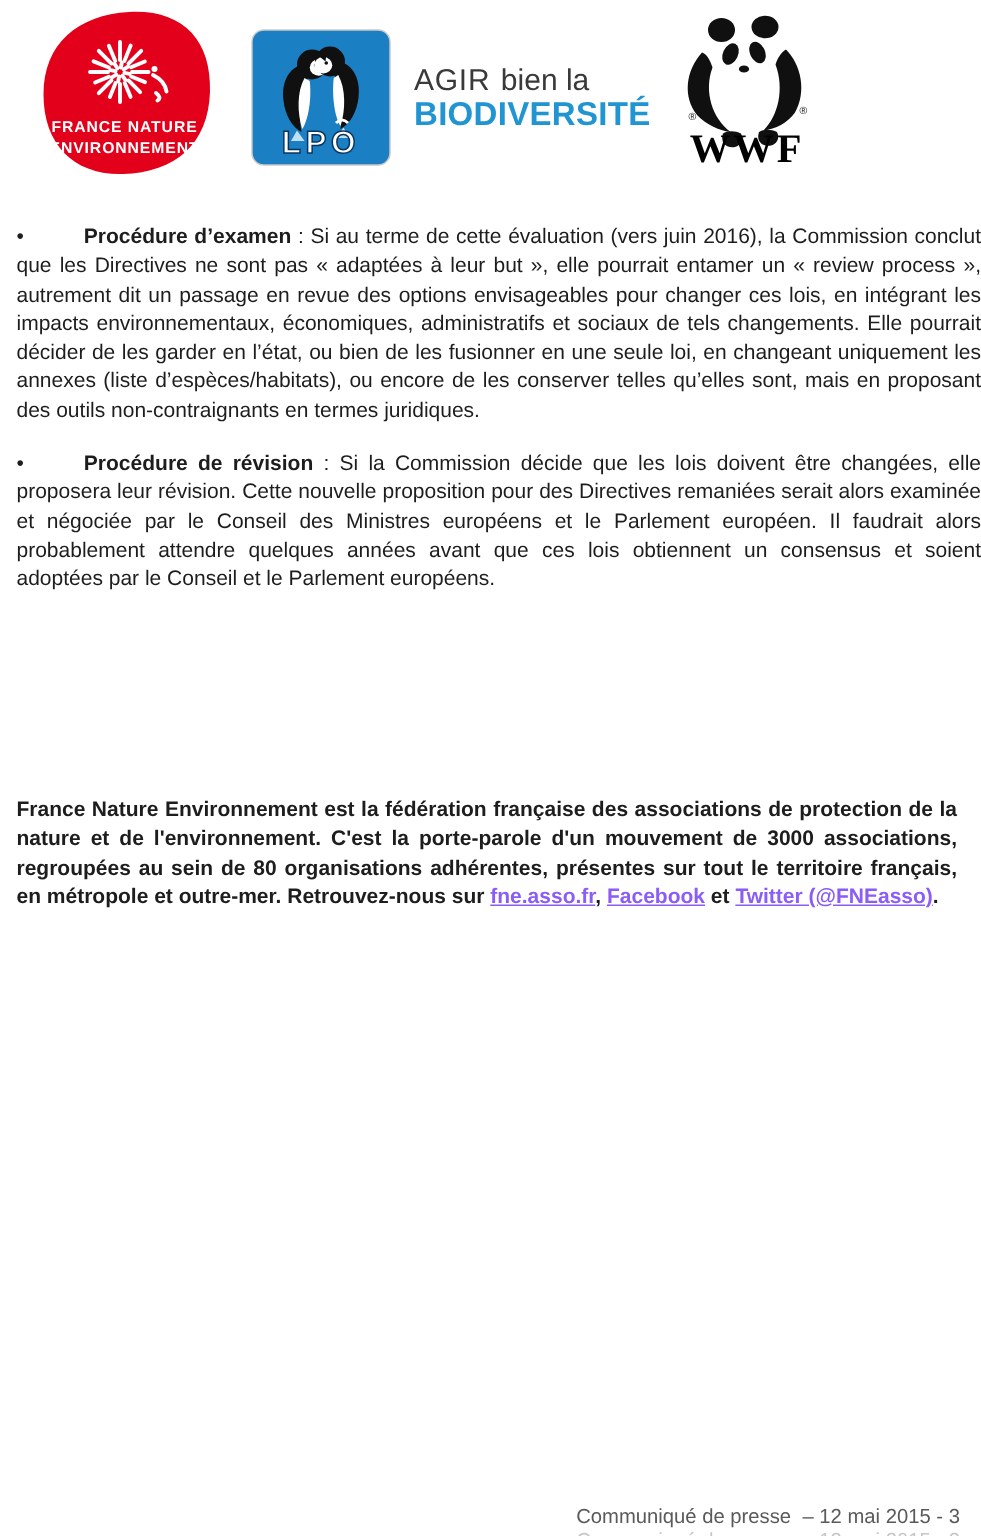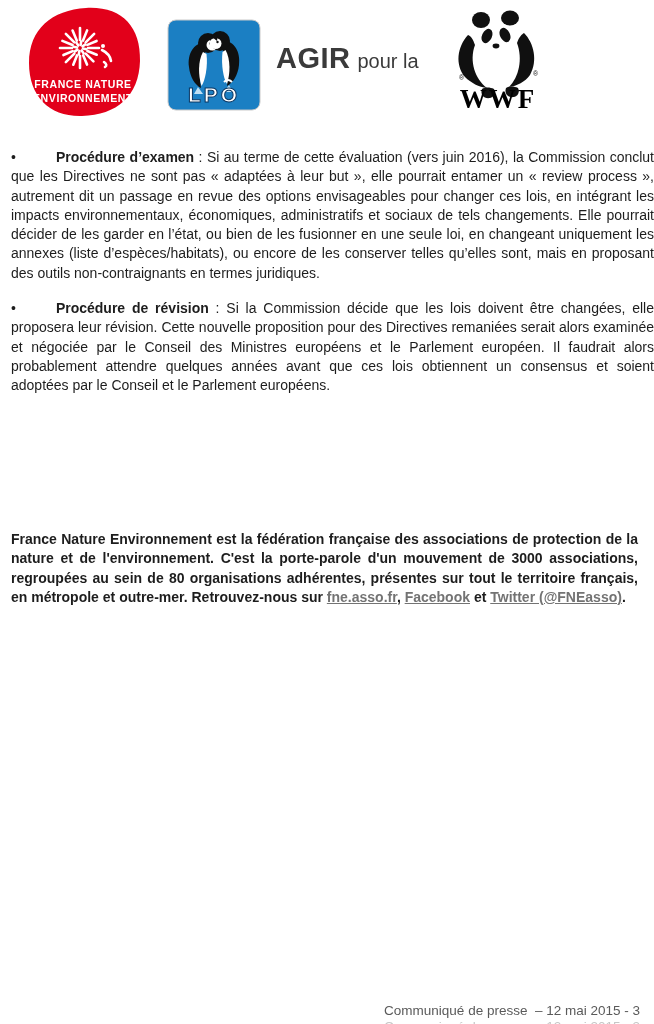--- a/index.html
+++ b/index.html
@@ -9,38 +9,38 @@
   }
 
   
   .logo { position:absolute; }
   #fne-logo  { left:24px;  top:6px; }
   #lpo-logo  { left:167px; top:19px; }
   #agir-logo { left:276px; top:44px; line-height:1; white-space:nowrap; }
   #wwf-logo  { left:453px; top:8px; }
 
   .agir-line1 { color:#3a3a3a; }
-  .agir-word1 { font-weight:bold; font-size:29px; letter-spacing:0.5px; }
+  .agir-word1 { font-weight:normal; font-size:20px; letter-spacing:0.5px; }
   .agir-word2 { font-size:20px; margin-left:7px; }
   .agir-line2 { font-size:22px; font-weight:bold; color:#2095d2; letter-spacing:0.2px; margin-top:1px; }
 
   
   .body-text {
     position:absolute; left:11px; right:0; top:148px;
     font-size:14px; line-height:19.3px; text-align:justify;
   }
   .para { margin:0 0 16px 0; }
   .tab { display:inline-block; width:40px; }
   strong { font-weight:700; }
 
   .about {
     position:absolute; left:11px; right:16px; top:516px;
     font-size:14px; line-height:19.3px; text-align:justify; font-weight:700;
   }
-  .red-link { color:#737373; text-decoration:underline; font-weight:700; cursor:pointer; }
+  .red-link { color:#8b5cf6; text-decoration:underline; font-weight:700; cursor:pointer; }
 
   
   .footer {
     position:absolute; right:14px; top:1003px;
     font-size:13.5px; color:#5a5a5a; white-space:pre;
   }
   .footer-ghost {
     position:absolute; right:14px; top:1019px; height:5px; overflow:hidden;
     font-size:13.5px; color:#c6c6c6; white-space:pre;
   }
@@ -102,21 +102,22 @@
         <path d="M58.5 31 C63.5 40 63.5 54 60 65 C56.5 60 54 46 55.5 33 Z" fill="#ffffff"></path>
         <path d="M44.5 17.5 L51 13.5 L50 22 Z" fill="#101010"></path>
         <path d="M31 68 l-4 7 h9 Z" fill="#bfe0f4"></path>
         <path d="M62 66 l4 7 h-9 Z" fill="#bfe0f4"></path>
       </g>
       <path d="M57 63 q4 -4 8 0" stroke="#ffffff" stroke-width="2" fill="none"></path>
       <text x="47" y="83" text-anchor="middle" font-size="21" font-weight="bold" letter-spacing="3" fill="#ffffff" stroke="#08335f" stroke-width="1">LPO</text>
     </svg>
 
     <div id="agir-logo" class="logo">
-      <div class="agir-line1"><span class="agir-word1">AGIR</span><span class="agir-word2">pour la</span></div>
+      <div class="agir-line1"><span class="agir-word1">AGIR</span><span class="agir-word2">bien la</span></div>
+      <div class="agir-line2">BIODIVERSITÉ</div>
     </div>
 
     <svg id="wwf-logo" class="logo" width="94" height="104" viewBox="0 0 94 104">
       <g fill="#101010">
         <ellipse cx="28" cy="12" rx="9" ry="8"></ellipse>
         <ellipse cx="57" cy="10" rx="9" ry="7.5"></ellipse>
         <ellipse cx="34" cy="28" rx="5" ry="7.5" transform="rotate(25 34 28)"></ellipse>
         <ellipse cx="52" cy="27" rx="5" ry="7.5" transform="rotate(-25 52 27)"></ellipse>
         <ellipse cx="43" cy="38" rx="3.4" ry="2.4"></ellipse>
         <path d="M15 27 C4 39 2 57 12 69 C18 75 26 79 34 80 C22 71 16 53 22 37 C20 31 18 28 15 27 Z"></path>

